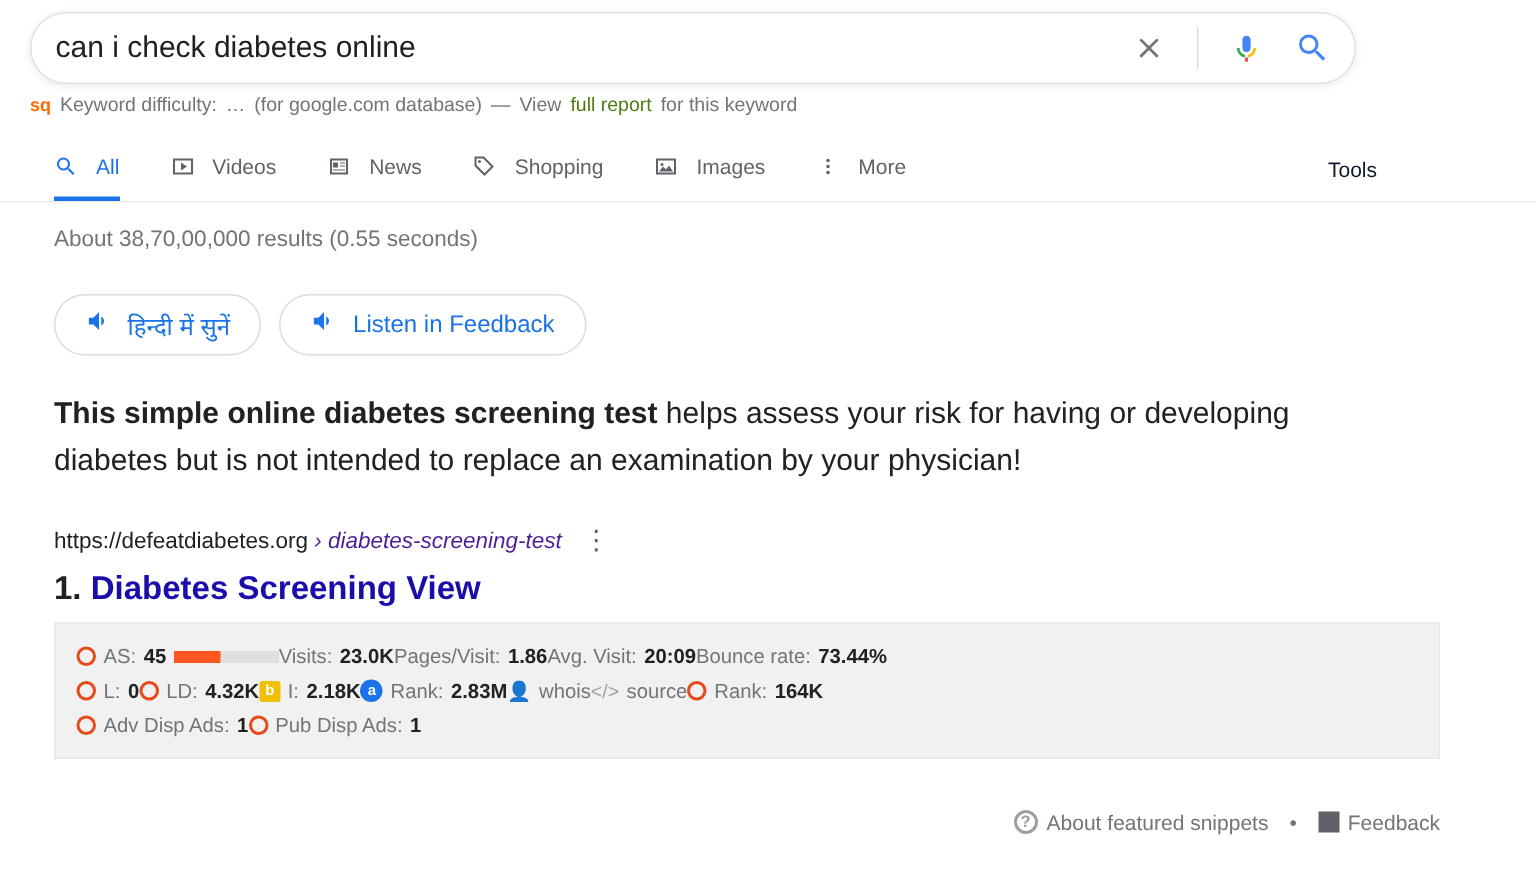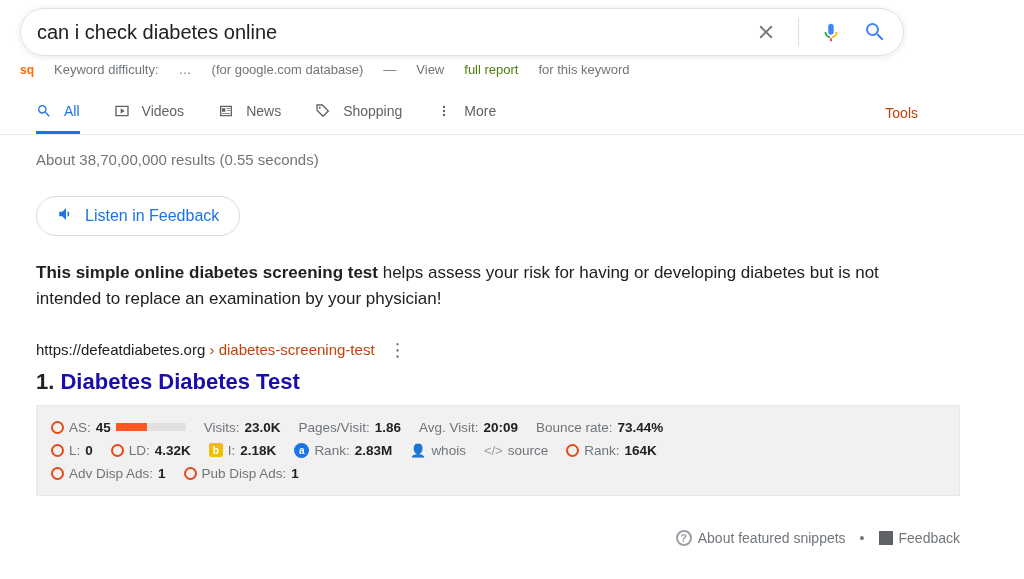--- a/index.html
+++ b/index.html
@@ -9,61 +9,61 @@
   .searchbar-wrap { padding: 8px 20px 0 20px; }
   .searchbar { display: flex; align-items: center; width: 884px; height: 48px;
                border: 1px solid #dfe1e5; border-radius: 24px; padding: 0 16px;
                box-shadow: 0 1px 6px rgba(32,33,36,0.1); }
   .search-input { flex: 1; border: none; outline: none; font-size: 20px; color: #202124; }
   .sb-icons { display: flex; align-items: center; gap: 20px; }
   .sb-divider { width: 1px; height: 28px; background: #dadce0; }
   .sb-icon { width: 24px; height: 24px; display: flex; align-items: center; justify-content: center; cursor: pointer; }
 
   
-  .kd-row { display: flex; align-items: center; gap: 20px; padding: 6px 20px 4px 20px;
+  .kd-row { display: flex; align-items: center; gap: 6px; padding: 6px 20px 4px 20px;
             font-size: 13px; color: #70757a; }
   .kd-badge { color: #ff6a00; font-weight: bold; font-size: 12px; }
   .kd-link { color: #4d7c0f; cursor: pointer; }
 
   
   .tabs-row { display: flex; align-items: center; padding: 0 36px; margin-top: 8px;
               border-bottom: 1px solid #ebebeb; width: 100%; }
   .tabs-left { display: flex; gap: 34px; }
   .tab { display: flex; align-items: center; gap: 12px; font-size: 14px; color: #5f6368;
          padding: 14px 0 12px 0; cursor: pointer; border-bottom: 3px solid transparent; }
   .tab.active { color: #1a73e8; border-bottom: 3px solid #1a73e8; }
   .tab-icon { width: 16px; height: 16px; display: flex; align-items: center; justify-content: center; }
-  .tools { margin-left: auto; margin-right: 70px; font-size: 14px; color: #c2410c;
+  .tools { margin-left: auto; margin-right: 70px; font-size: 14px; color: #0f172a;
            padding: 14px 0 12px 0; cursor: pointer; text-align: center; }
 
   
   .results { padding: 16px 0 0 36px; width: 960px; }
   .stats { color: #70757a; font-size: 15px; margin-bottom: 28px; }
   .listen-row { display: flex; gap: 12px; margin-bottom: 24px; }
   .listen-chip { display: flex; align-items: center; gap: 10px; border: 1px solid #dadce0;
                  border-radius: 22px; padding: 8px 20px; color: #1a73e8; font-size: 16px;
                  cursor: pointer; }
   .chip-icon { color: #1a73e8; }
 
-  .snippet { font-size: 17px; line-height: 1.55; color: #202124; margin-bottom: 26px; max-width: 900px; }
+  .snippet { font-size: 20px; line-height: 1.55; color: #202124; margin-bottom: 26px; max-width: 900px; }
   .snippet b { font-weight: 700; }
 
   .cite-row { display: flex; align-items: center; gap: 10px; font-size: 15px; margin-bottom: 8px; }
   .cite-host { color: #202124; }
-  .cite-path { color: #c2410c; }
+  .cite-path { color: #4c1d95; font-style: italic; }
   .cite-more { color: #5f6368; cursor: pointer; font-size: 18px; padding: 0 4px; }
 
   .result-title { font-size: 22px; margin-bottom: 10px; }
   .result-num { color: #202124; }
   .result-link { color: #1a0dab; cursor: pointer; }
 
   
   .seo-box { background: #f1f1f1; border: 1px solid #e8e8e8; padding: 10px 14px;
              font-size: 13.5px; color: #3c4043; max-width: 930px; }
-  .seo-row { display: flex; align-items: center; flex-wrap: wrap; gap: 18px; padding: 4px 0; }
+  .seo-row { display: flex; align-items: center; flex-wrap: wrap; padding: 4px 0; }
   .seo-item { display: flex; align-items: center; gap: 5px; color: #70757a; }
   .seo-item .lbl { color: #70757a; }
   .seo-item .val { color: #202124; font-weight: 700; }
   .oc { width: 13px; height: 13px; border: 2px solid #e64a19; border-radius: 50%; display: inline-block; flex-shrink: 0; }
   .bing-i { width: 14px; height: 14px; background: #f0c000; display: inline-flex;
             align-items: center; justify-content: center; color: #fff; font-weight: bold;
             font-size: 10px; border-radius: 2px; }
   .alexa-a { width: 15px; height: 15px; background: #1a73e8; display: inline-flex;
              align-items: center; justify-content: center; color: #fff; font-weight: bold;
              font-size: 10px; border-radius: 50%; }
@@ -155,20 +155,30 @@
         <svg viewBox="0 0 24 24" width="16" height="16">
             <path fill="none" stroke="#5f6368" stroke-width="2" d="M11 3l9 9-8 8-9-9V3h8z"></path>
             <circle cx="7" cy="7" r="1.5" fill="#5f6368"></circle>
           </svg>
       </span>
       <span>Shopping</span>
     </div>
     <div class="tab">
       <span class="tab-icon">
         <svg viewBox="0 0 24 24" width="16" height="16">
+            <path fill="none" stroke="#5f6368" stroke-width="2" d="M3 5h18v14H3z"></path>
+            <circle cx="8" cy="10" r="1.5" fill="#5f6368"></circle>
+            <path fill="#5f6368" d="M5 17l4-5 3 3 3-4 4 6z"></path>
+          </svg>
+      </span>
+      <span>Images</span>
+    </div>
+    <div class="tab">
+      <span class="tab-icon">
+        <svg viewBox="0 0 24 24" width="16" height="16">
             <circle cx="12" cy="6" r="1.8" fill="#5f6368"></circle>
             <circle cx="12" cy="12" r="1.8" fill="#5f6368"></circle>
             <circle cx="12" cy="18" r="1.8" fill="#5f6368"></circle>
           </svg>
       </span>
       <span>More</span>
     </div>
   </div>
   <div class="tools">Tools</div>
 </div>
@@ -176,38 +186,46 @@
 <div class="results">
   <div class="stats">About 38,70,00,000 results (0.55 seconds)</div>
 
   <div class="listen-row">
     <div class="listen-chip">
       <span class="chip-icon">
         <svg viewBox="0 0 24 24" width="18" height="18">
             <path fill="#1a73e8" d="M3 9v6h4l5 5V4L7 9H3zm13.5 3a4.5 4.5 0 0 0-2.5-4v8a4.5 4.5 0 0 0 2.5-4z"></path>
           </svg>
       </span>
+      <span>हिन्दी में सुनें</span>
+    </div>
+    <div class="listen-chip">
+      <span class="chip-icon">
+        <svg viewBox="0 0 24 24" width="18" height="18">
+            <path fill="#1a73e8" d="M3 9v6h4l5 5V4L7 9H3zm13.5 3a4.5 4.5 0 0 0-2.5-4v8a4.5 4.5 0 0 0 2.5-4z"></path>
+          </svg>
+      </span>
       <span>Listen in Feedback</span>
     </div>
   </div>
 
   <div class="snippet">
     <b>This simple online diabetes screening test</b><span> helps assess your risk for having or developing diabetes but is not intended to replace an examination by your physician!</span>
   </div>
 
   <div class="cite-row">
     <span>
       <span class="cite-host">https://defeatdiabetes.org</span><span class="cite-path"> › diabetes-screening-test</span>
     </span>
     <span class="cite-more">⋮</span>
   </div>
 
   <h3 class="result-title">
     <span class="result-num">1.</span>
-    <span class="result-link">Diabetes Diabetes Test</span>
+    <span class="result-link">Diabetes Screening View</span>
   </h3>
 
   <div class="seo-box">
     <div class="seo-row">
       <span class="seo-item">
         <span class="oc"></span>
         <span class="lbl">AS:</span>
         <span class="val">45</span>
         <span class="as-bar">
             <span class="as-bar-fill"></span>

